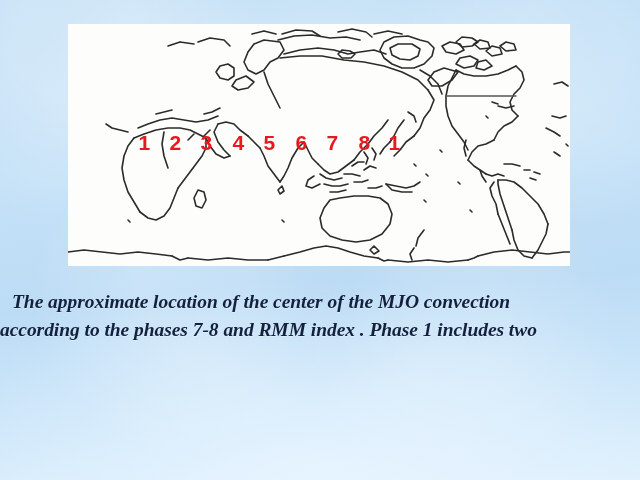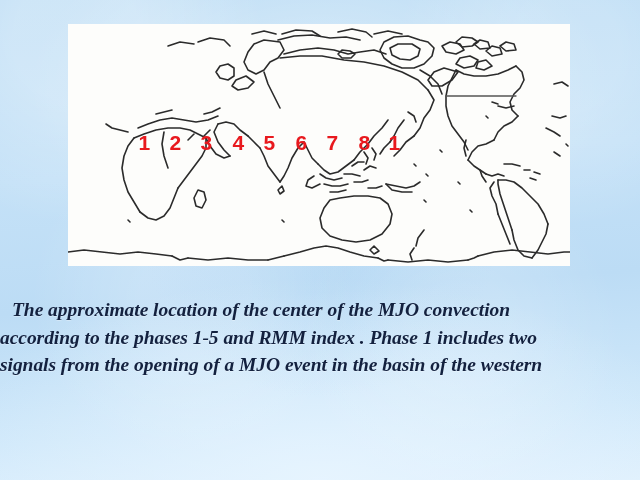--- a/index.html
+++ b/index.html
@@ -84,21 +84,20 @@
     top: 288px;
     width: 522px;
     text-align: center;
     font-family: "Liberation Serif", serif;
     font-weight: 700;
     font-style: italic;
     font-size: 19.5px;
     line-height: 27.5px;
     letter-spacing: -0.05px;
     text-shadow: 0 1px 0 rgba(255,255,255,0.30);
-    margin-top: 8px;
   }
   #caption .cap-line {
     display: block;
     white-space: nowrap;
   }
 </style>
 </head>
 <body>
 
 <div id="slide">
@@ -266,17 +265,16 @@
         <span class="phase-num" style="left: 201px; top: 118px; color: rgb(232, 25, 30);">5</span>
         <span class="phase-num" style="left: 233px; top: 118px; color: rgb(232, 25, 30);">6</span>
         <span class="phase-num" style="left: 264px; top: 118px; color: rgb(232, 25, 30);">7</span>
         <span class="phase-num" style="left: 296px; top: 118px; color: rgb(232, 25, 30);">8</span>
         <span class="phase-num" style="left: 326px; top: 118px; color: rgb(232, 25, 30);">1</span>
       </div>
   </div>
 
   <div id="caption" style="color: rgb(19, 33, 63);">
       <span class="cap-line">The approximate location of the center of the MJO convection</span>
-      <span class="cap-line">according to the phases 1-5 and RMM index . Phase 1 includes two</span>
-      <span class="cap-line">signals from the opening of a MJO event in the basin of the western</span>
+      <span class="cap-line">according to the phases 7-8 and RMM index . Phase 1 includes two</span>
     </div>
 
 </div>
 
 </body></html>

